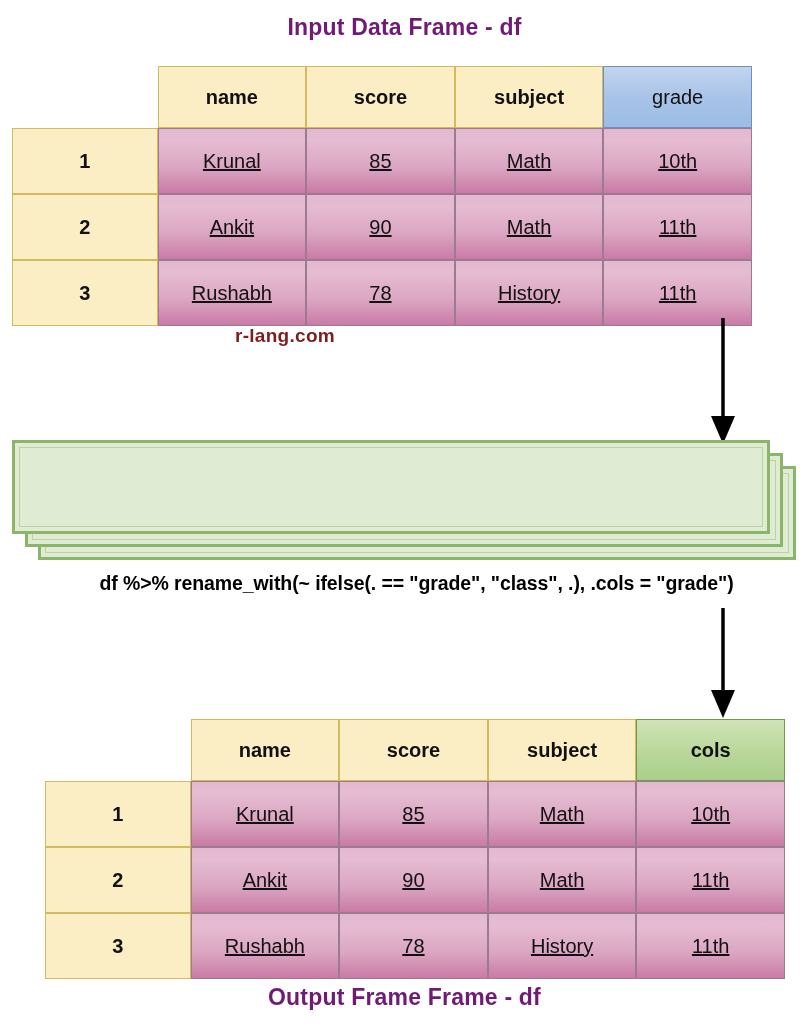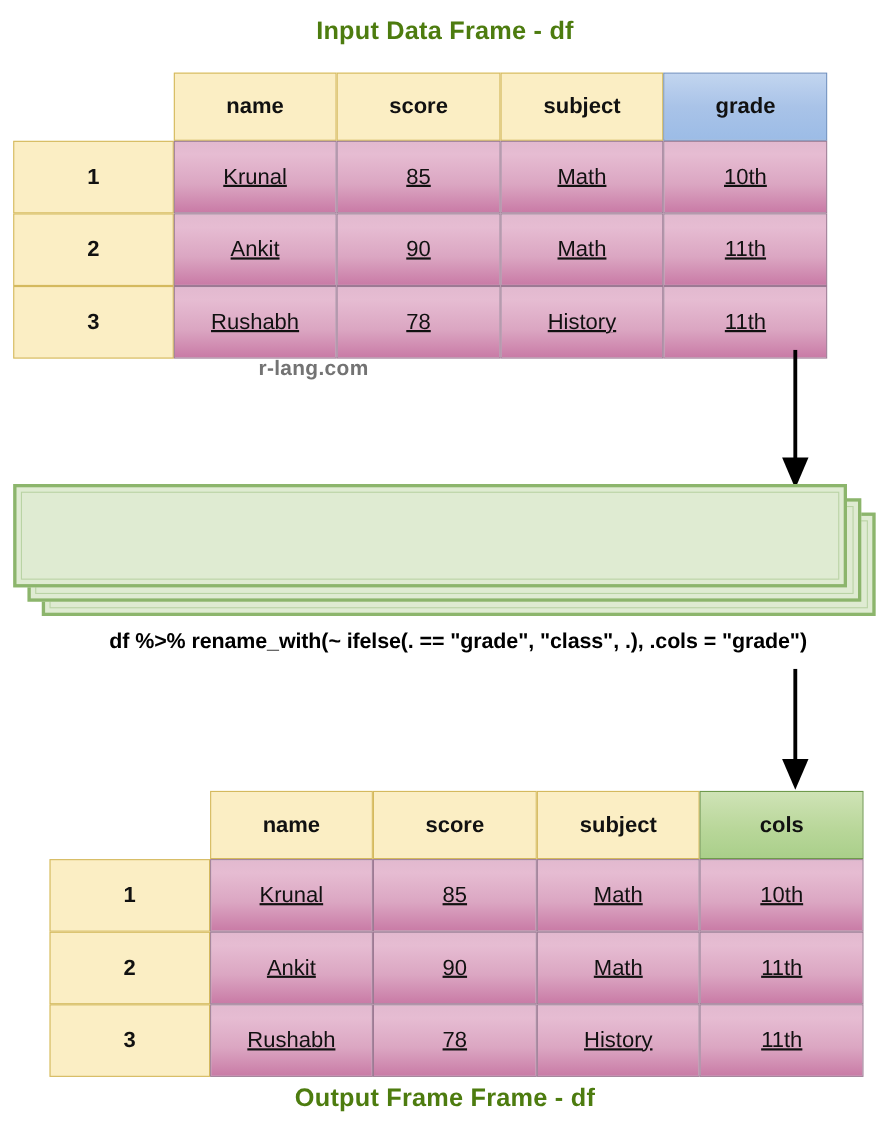--- a/index.html
+++ b/index.html
@@ -21,21 +21,21 @@
     width: 809px;
     height: 1024px;
   }
 
   
   .title {
     position: absolute;
     width: 100%;
     text-align: center;
     font-weight: bold;
-    color: #4d7c0f;
+    color: #701a75;
     letter-spacing: 0.2px;
   }
   #input-title {
     top: 14px;
     font-size: 23px;
   }
   #output-title {
     top: 984px;
     font-size: 23px;
   }
@@ -67,21 +67,21 @@
   .hdr {
     height: 62px;
     font-weight: bold;
     background: #fbeec4;
     border: 1px solid #d4b95e;
     font-size: 21px;
   }
   
   .hdr-blue {
     height: 62px;
-    font-weight: bold;
+    font-weight: normal;
     background: linear-gradient(180deg, #c2d5ef 0%, #a9c3e8 50%, #9cbce6 100%);
     border: 1px solid #6e8fbf;
     font-size: 21px;
   }
   
   .hdr-green {
     height: 62px;
     font-weight: bold;
     background: linear-gradient(180deg, #cfe3b6 0%, #b9d79a 55%, #aacf8a 100%);
     border: 1px solid #6f9a4c;
@@ -108,21 +108,21 @@
 
   
   #watermark {
     position: absolute;
     top: 325px;
     left: 0;
     width: 570px;
     text-align: center;
     font-size: 19px;
     font-weight: bold;
-    color: #737373;
+    color: #7f1d1d;
     letter-spacing: 0.3px;
   }
 
   
   .stack {
     position: absolute;
   }
   .sheet {
     position: absolute;
     background: #dfebd2;

